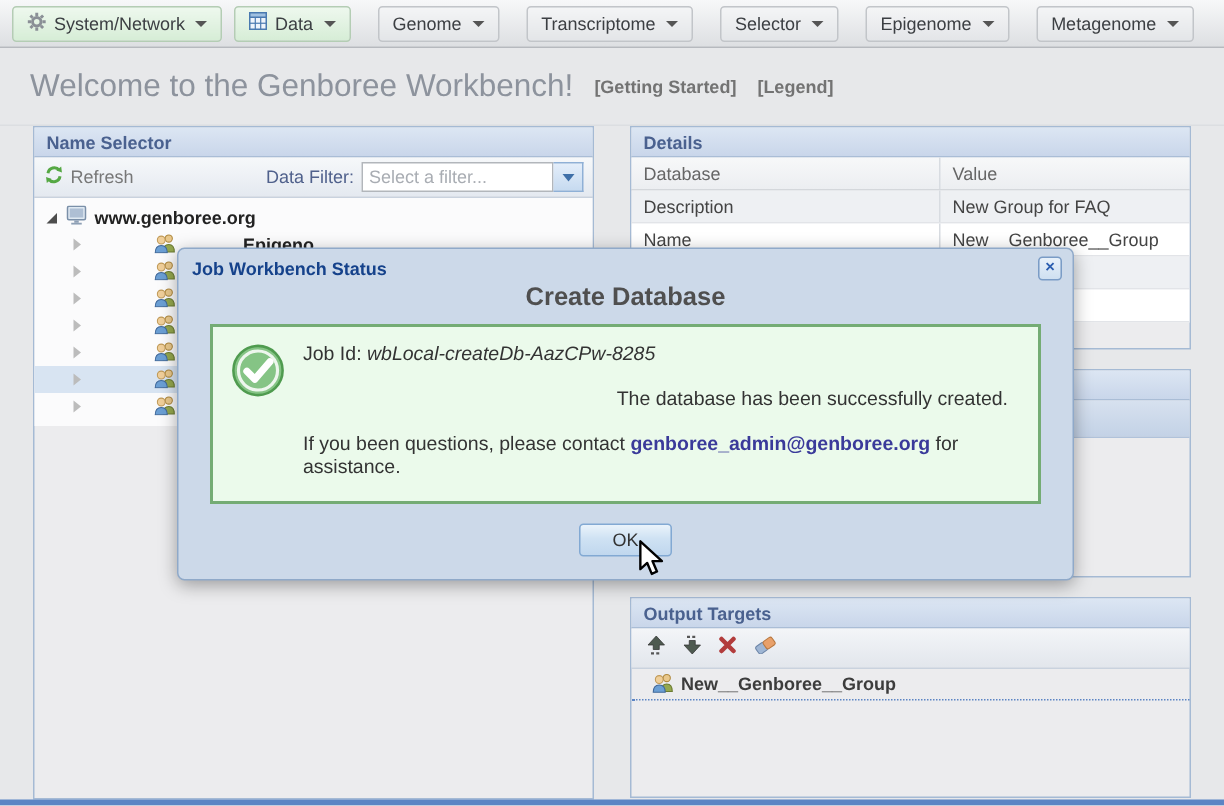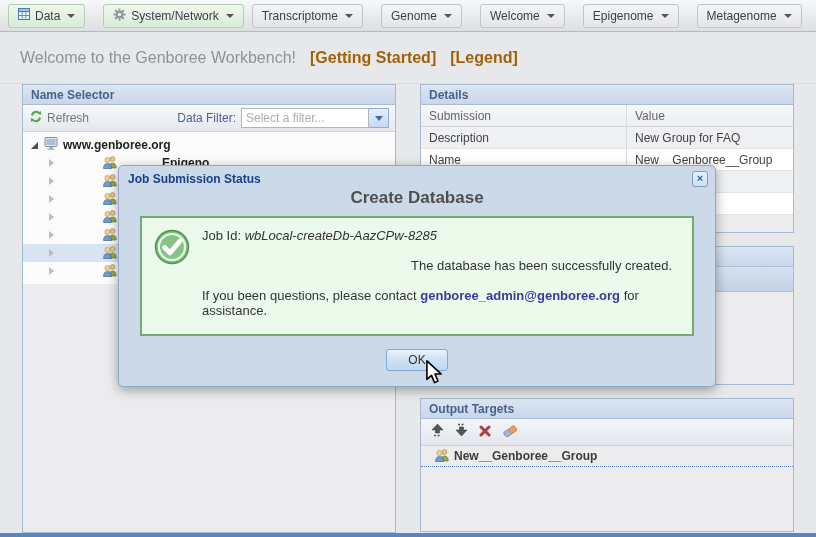--- a/index.html
+++ b/index.html
@@ -19,22 +19,22 @@
     cursor:default; margin-right:18px; white-space:nowrap;
   }
   .menu-button.green{ background:linear-gradient(#eef8ee,#d6edd6); border:1px solid #b4cdb4; }
   .menu-button.gray { background:linear-gradient(#f4f5f6,#e3e5e8); border:1px solid #c2c5c9; }
   .menu-button.first{ margin-right:8px; }
   .caret{ width:0; height:0; border-left:4px solid transparent; border-right:4px solid transparent; border-top:4px solid #555; margin-left:2px; }
 
   
   .welcome{ position:absolute; left:0; top:32px; width:816px; height:52px;
     display:flex; align-items:center; padding-left:20px; border-bottom:1px solid #dcdee1; }
-  .welcome-title{ font-size:16px; color:#8d939d; }
-  .welcome-link{ font-size:16px; font-weight:bold; color:#a16207; margin-left:14px; cursor:pointer; }
+  .welcome-title{ font-size:21px; color:#8d939d; }
+  .welcome-link{ font-size:12px; font-weight:bold; color:#737373; margin-left:14px; cursor:pointer; }
 
   
   .panel{ position:absolute; border:1px solid #a5bad4; background:#ececee; }
   .panel-header{ height:20px; background:linear-gradient(#dce6f3,#c9d6ea);
     border-bottom:1px solid #aabdd6; color:#4a618f; font-weight:bold; font-size:12px;
     padding:3px 0 0 8px; }
   #panel-data-selector{ left:22px; top:84px;  width:374px; height:449px; }
   #panel-details      { left:420px; top:84px; width:374px; height:149px; }
   #panel-middle       { left:420px; top:246px; width:374px; height:139px; }
   #panel-output       { left:420px; top:398px; width:374px; height:134px; }
@@ -104,62 +104,62 @@
     border:1px solid #82a9d3; border-radius:3px; font-size:12px; color:#333;
     font-family:"Liberation Sans",sans-serif; cursor:pointer; }
   .cursor-icon{ position:absolute; left:306px; top:194px; z-index:30; }
 
   .bottom-bar{ position:absolute; left:0; bottom:0; width:816px; height:4px; background:#5b84c4; }
 </style>
 </head>
 <body>
 
 <div class="menubar">
-  <div class="menu-button green">
-    <span>
-      <svg width="12" height="12" viewBox="0 0 12 12">
-          <rect x="0.5" y="0.5" width="11" height="11" fill="#eef4fb" stroke="#4a7ab0"></rect>
-          <rect x="0.5" y="0.5" width="11" height="3" fill="#9fc0e0" stroke="#4a7ab0"></rect>
-          <line x1="4.2" y1="3.5" x2="4.2" y2="11.5" stroke="#4a7ab0" stroke-width="0.8"></line>
-          <line x1="7.8" y1="3.5" x2="7.8" y2="11.5" stroke="#4a7ab0" stroke-width="0.8"></line>
-          <line x1="0.5" y1="7.5" x2="11.5" y2="7.5" stroke="#4a7ab0" stroke-width="0.8"></line>
-        </svg>
-    </span>
-    <span>Data</span>
-    <span class="caret"></span>
-  </div>
   <div class="menu-button green first">
     <span>
       <svg width="13" height="13" viewBox="0 0 12 12">
           <g stroke="#8a8f96" stroke-width="1.8">
             <line x1="6" y1="0.5" x2="6" y2="2.5"></line>
             <line x1="6" y1="9.5" x2="6" y2="11.5"></line>
             <line x1="0.5" y1="6" x2="2.5" y2="6"></line>
             <line x1="9.5" y1="6" x2="11.5" y2="6"></line>
             <line x1="2.1" y1="2.1" x2="3.5" y2="3.5"></line>
             <line x1="8.5" y1="8.5" x2="9.9" y2="9.9"></line>
             <line x1="9.9" y1="2.1" x2="8.5" y2="3.5"></line>
             <line x1="3.5" y1="8.5" x2="2.1" y2="9.9"></line>
           </g>
           <circle cx="6" cy="6" r="2.6" fill="none" stroke="#8a8f96" stroke-width="1.8"></circle>
         </svg>
     </span>
     <span>System/Network</span>
     <span class="caret"></span>
   </div>
+  <div class="menu-button green">
+    <span>
+      <svg width="12" height="12" viewBox="0 0 12 12">
+          <rect x="0.5" y="0.5" width="11" height="11" fill="#eef4fb" stroke="#4a7ab0"></rect>
+          <rect x="0.5" y="0.5" width="11" height="3" fill="#9fc0e0" stroke="#4a7ab0"></rect>
+          <line x1="4.2" y1="3.5" x2="4.2" y2="11.5" stroke="#4a7ab0" stroke-width="0.8"></line>
+          <line x1="7.8" y1="3.5" x2="7.8" y2="11.5" stroke="#4a7ab0" stroke-width="0.8"></line>
+          <line x1="0.5" y1="7.5" x2="11.5" y2="7.5" stroke="#4a7ab0" stroke-width="0.8"></line>
+        </svg>
+    </span>
+    <span>Data</span>
+    <span class="caret"></span>
+  </div>
+  <div class="menu-button gray">
+    <span>Genome</span>
+    <span class="caret"></span>
+  </div>
   <div class="menu-button gray">
     <span>Transcriptome</span>
     <span class="caret"></span>
   </div>
   <div class="menu-button gray">
-    <span>Genome</span>
-    <span class="caret"></span>
-  </div>
-  <div class="menu-button gray">
-    <span>Welcome</span>
+    <span>Selector</span>
     <span class="caret"></span>
   </div>
   <div class="menu-button gray">
     <span>Epigenome</span>
     <span class="caret"></span>
   </div>
   <div class="menu-button gray">
     <span>Metagenome</span>
     <span class="caret"></span>
   </div>
@@ -276,21 +276,21 @@
             <path d="M1.5 13.5 Q1.5 8.6 5.5 8.6 Q9.5 8.6 9.5 13.5 Z" fill="#6b9fd4" stroke="#41699a" stroke-width="0.7"></path>
           </svg></span>
       <span>ROI Rep</span>
     </div>
   </div>
 </div>
 
 <div class="panel" id="panel-details">
   <div class="panel-header">Details</div>
   <div class="grid-head">
-    <span class="cell-attr">Submission</span>
+    <span class="cell-attr">Database</span>
     <span class="cell-val">Value</span>
   </div>
   <div class="grid-row">
     <span class="cell-attr">Description</span>
     <span class="cell-val">New Group for FAQ</span>
   </div>
   <div class="grid-row alt">
     <span class="cell-attr">Name</span>
     <span class="cell-val">New__Genboree__Group</span>
   </div>
@@ -344,21 +344,21 @@
           <path d="M6.8 13 Q6.8 8 10.5 8 Q14.2 8 14.2 13 Z" fill="#95a84e" stroke="#6d7c32" stroke-width="0.7"></path>
           <circle cx="5.5" cy="5" r="2.6" fill="#f0cf9a" stroke="#c09a58" stroke-width="0.7"></circle>
           <path d="M1.5 13.5 Q1.5 8.6 5.5 8.6 Q9.5 8.6 9.5 13.5 Z" fill="#6b9fd4" stroke="#41699a" stroke-width="0.7"></path>
         </svg></span>
     <span>New__Genboree__Group</span>
   </div>
 </div>
 
 <div class="dialog">
   <div class="dlg-header">
-    <span class="dlg-small-title">Job Submission Status</span>
+    <span class="dlg-small-title">Job Workbench Status</span>
     <span class="dlg-close">×</span>
   </div>
   <div class="dlg-big-title">Create Database</div>
   <div class="msg-box">
     <span class="msg-icon">
       <svg width="36" height="36" viewBox="0 0 34 34">
           <circle cx="17" cy="17" r="15.5" fill="#85c485" stroke="#4f9b4f" stroke-width="1.6"></circle>
           <circle cx="17" cy="17" r="12.3" fill="none" stroke="#ffffff" stroke-width="2" opacity="0.85"></circle>
           <path d="M10 17.5 L15 22.5 L24.5 11.5" stroke="#ffffff" stroke-width="4.5" fill="none" stroke-linecap="round" stroke-linejoin="round"></path>
         </svg>

